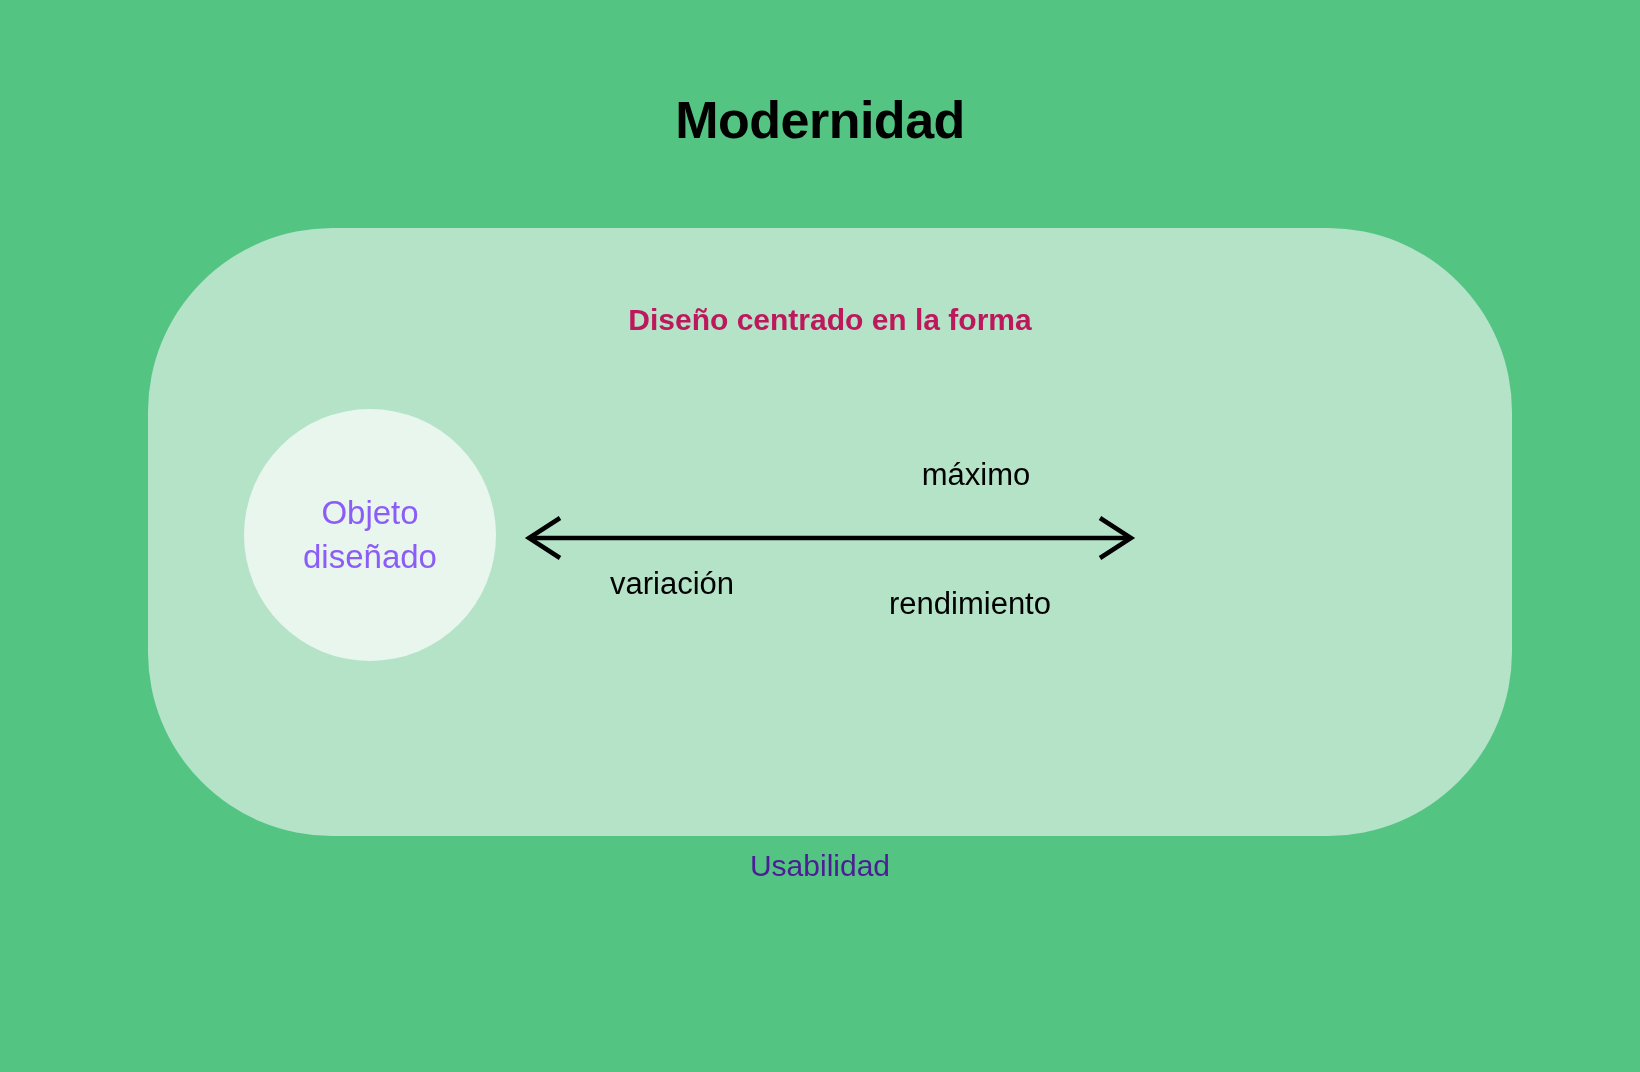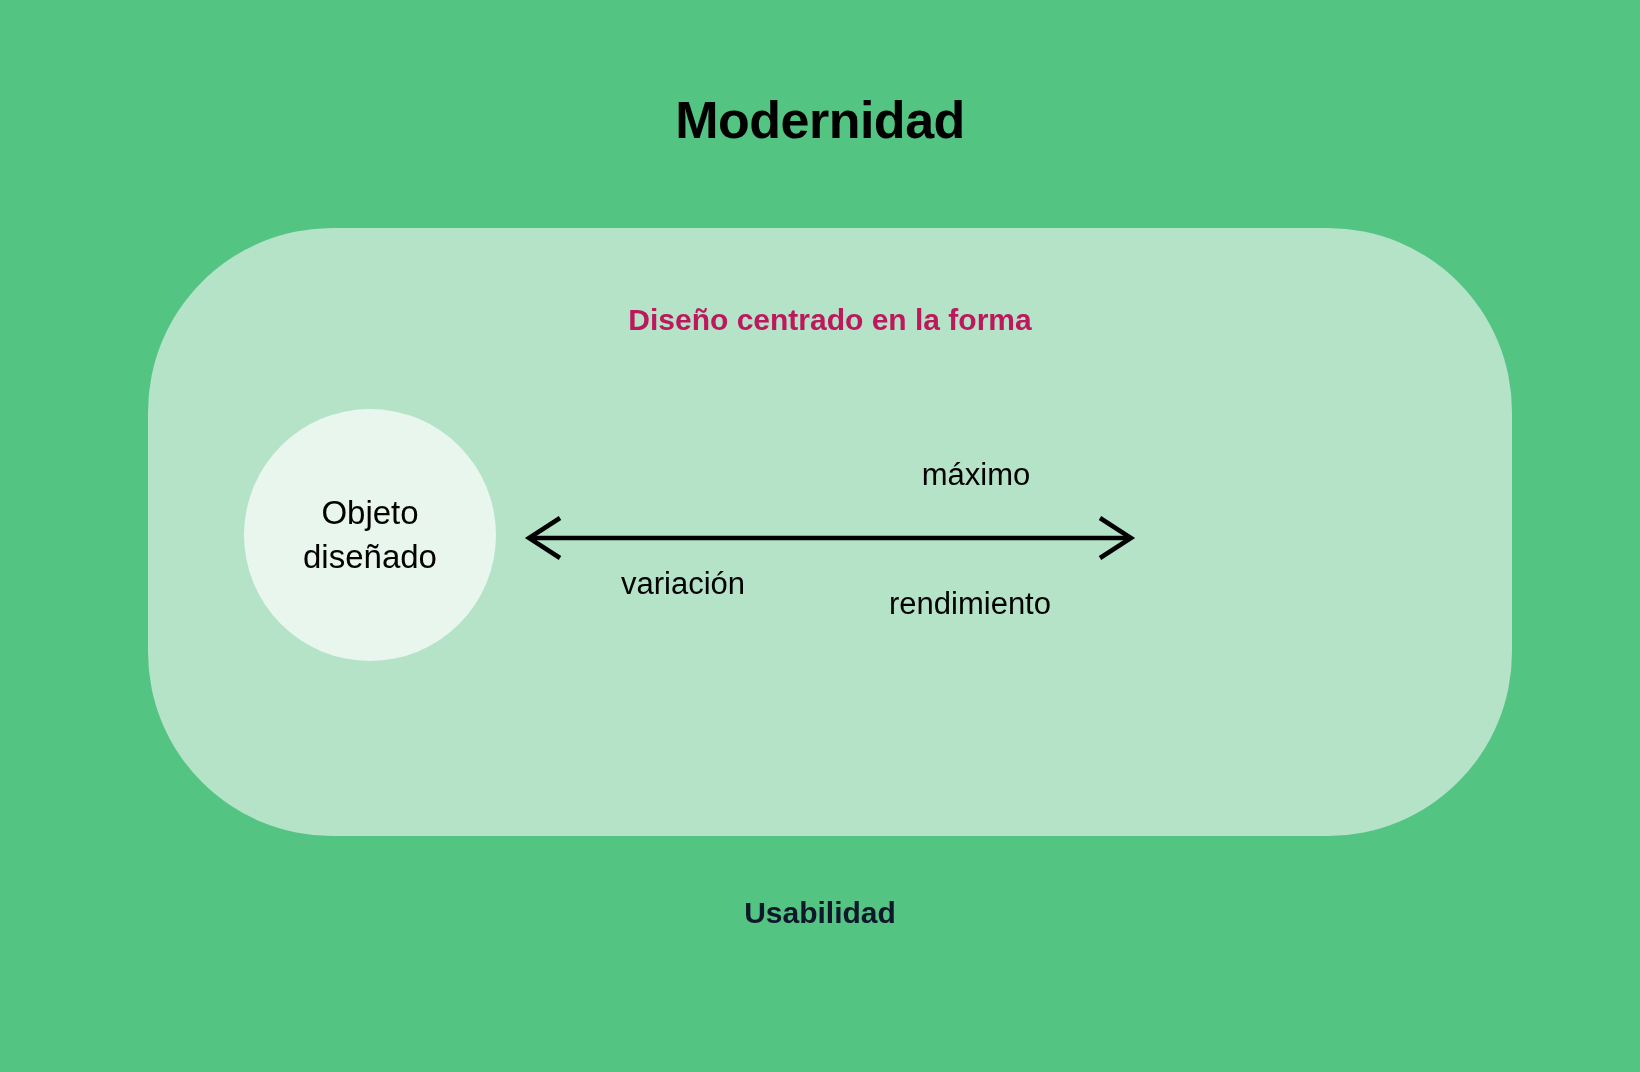--- a/index.html
+++ b/index.html
@@ -74,21 +74,21 @@
   .node-circle.right { right: 96px; }
 
   .node-label {
     position: absolute;
     width: 340px;
     left: 50%;
     transform: translateX(-50%);
     text-align: center;
     font-size: 33px;
     font-weight: normal;
-    color: #000000;
+    color: #8b5cf6;
     line-height: 1.32;
     white-space: pre-line;
   }
 
   
   .arrow-wrap {
     position: absolute;
     left: 368px;
     top: 220px;
     width: 628px;
@@ -108,33 +108,33 @@
     position: absolute;
     text-align: center;
     font-size: 31px;
     font-weight: normal;
     color: #000000;
     line-height: 1.2;
     width: 280px;
   }
   .arrow-label.top-left     { left: 26px;  top: 20px; }
   .arrow-label.top-right    { left: 320px; top: 8px; }
-  .arrow-label.bottom-left  { left: 27px;  top: 117px; }
+  .arrow-label.bottom-left  { left: 16px;  top: 117px; }
   .arrow-label.bottom-right { left: 314px; top: 117px; margin-top: 20px; }
 
   
   .footer-label {
     position: absolute;
-    top: 895px;
+    top: 848px;
     left: 0;
     width: 1640px;
     text-align: center;
     font-size: 30px;
-    font-weight: bold;
-    color: #0f172a;
+    font-weight: normal;
+    color: #4c1d95;
     line-height: 1.2;
   }
 </style>
 </head>
 <body>
 
 <div class="canvas">
 
   <div class="diagram-title">Modernidad</div>
 

